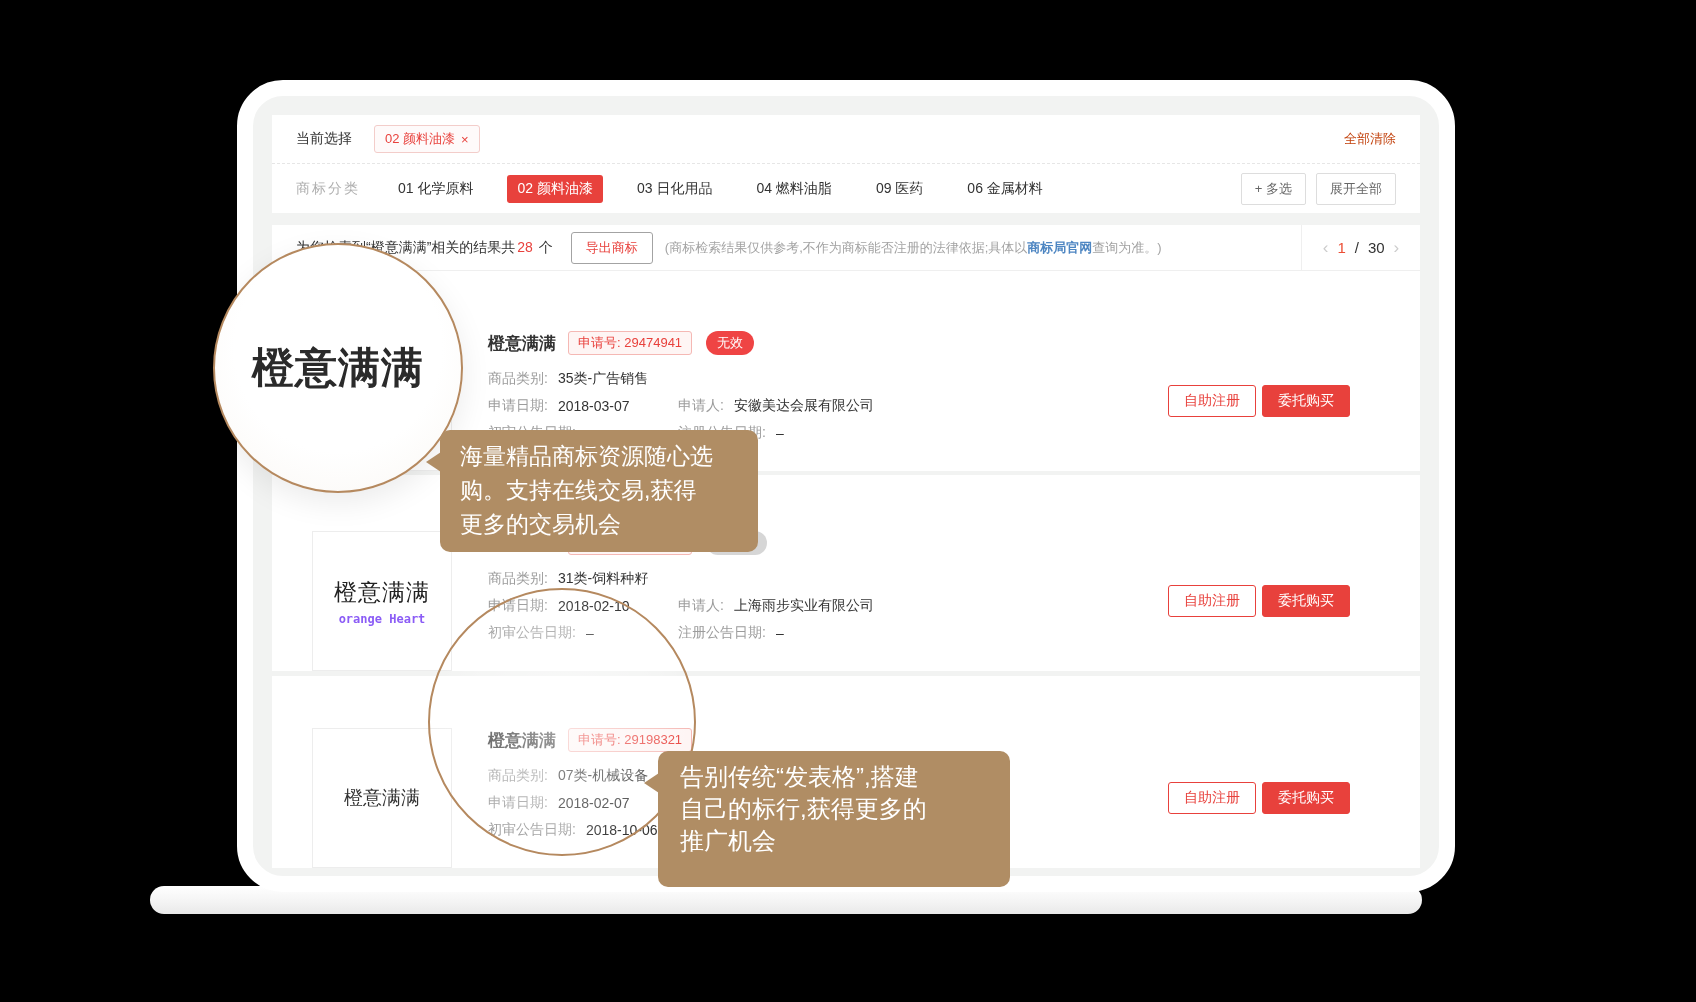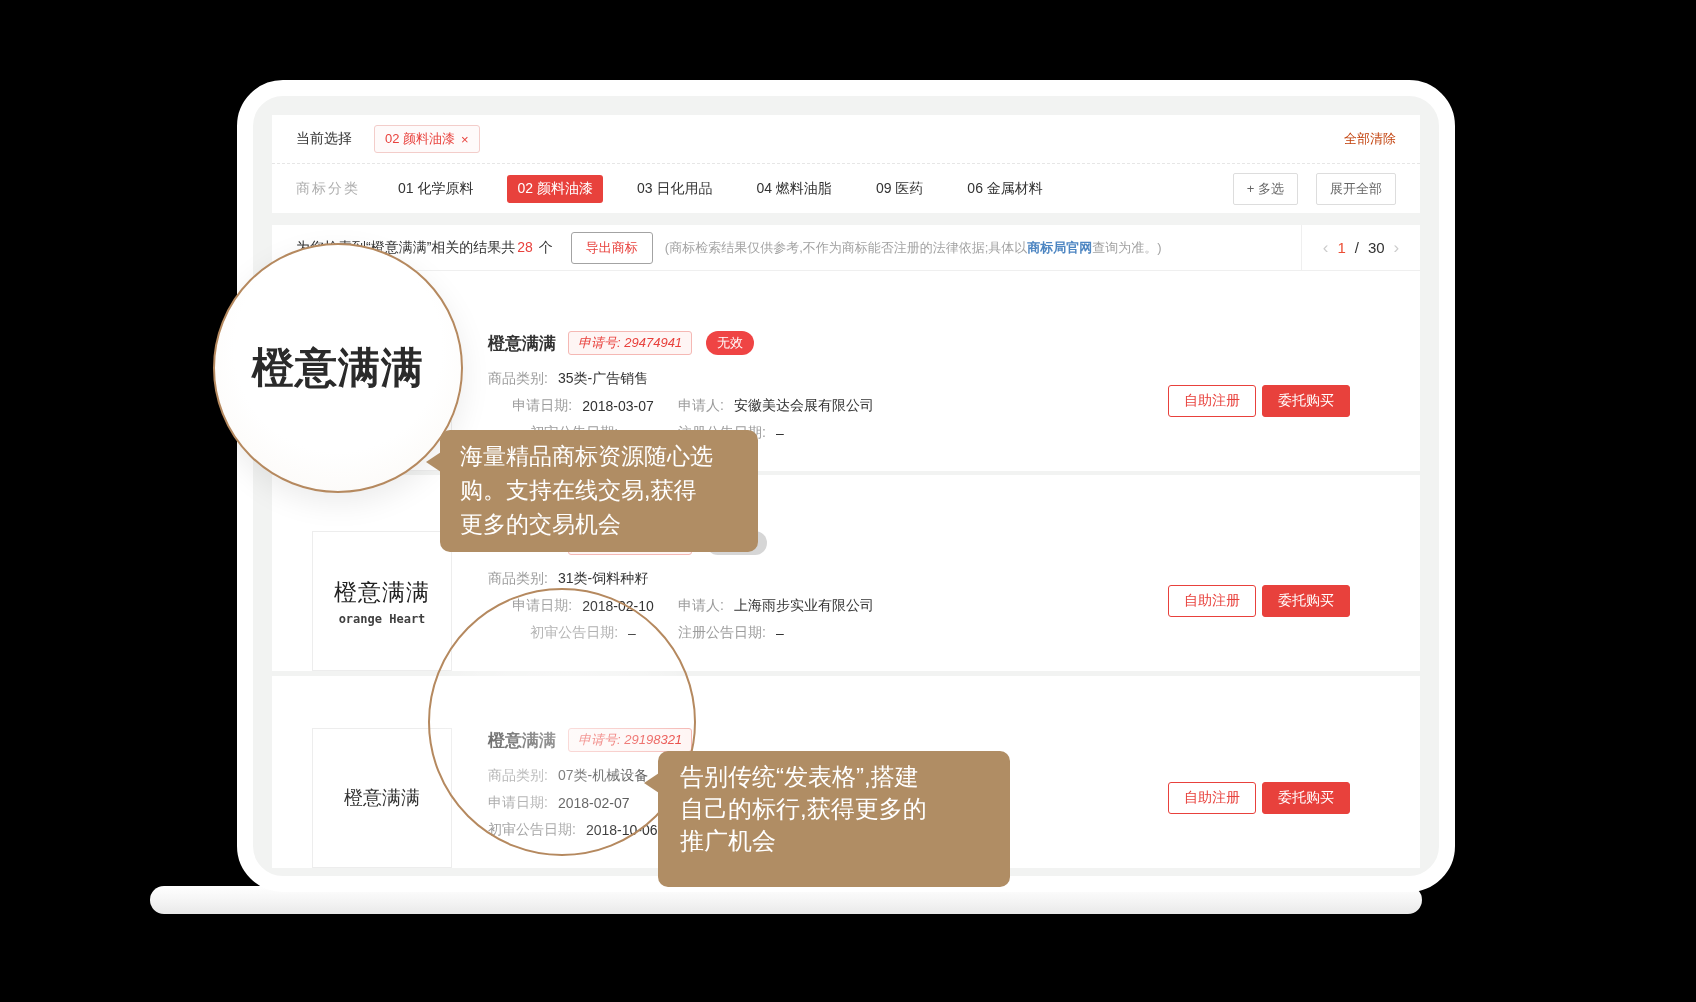--- a/index.html
+++ b/index.html
@@ -34,21 +34,21 @@
     border:1px solid #f3cdca; background:#fefafa; color:#e8413c;
     font-size:13px; padding:4px 10px; border-radius:3px; cursor:pointer;}
   .sel-tag .x{ font-size:13px; }
   .clear-all{ margin-left:auto; color:#c2410c; font-size:13px; cursor:pointer; }
 
   .cat-row{ height:49px; display:flex; align-items:center; padding:0 24px; }
   .cat-label{ font-size:14px; color:#aeaeae; margin-right:28px; letter-spacing:2px;font-family:Liberation Serif, serif;}
   .cat-tab{ font-size:14px; color:#333; margin-right:24px; padding:5px 10px;
     border-radius:3px; cursor:pointer; }
   .cat-tab.selected{ background:#e8413c; color:#fff; }
-  .cat-actions{ margin-left:auto; display:flex; gap:18px; }
+  .cat-actions{ margin-left:auto; display:flex; gap:10px; }
   .mini-btn{ border:1px solid #ddd; background:#fff; color:#666; font-size:13px;
     padding:6px 13px; border-radius:2px; cursor:pointer; }
 
   
   .panel-results{ margin-top:12px; height:643px; display:flex; flex-direction:column;
     overflow:hidden; }
   .results-header{ height:46px; min-height:46px; display:flex; align-items:center;
     border-bottom:1px solid #efefef; }
   .rh-left{ flex:1; display:flex; align-items:center; padding-left:24px; }
   .result-text{ font-size:14px; color:#333; }
@@ -71,33 +71,33 @@
   .row-1{ height:198px; padding-top:56px; }
   .row-2{ flex:1; padding-top:52px; }
 
   .tm-card{ width:140px; height:140px; border:1px solid #ededed; background:#fff;
     display:flex; flex-direction:column; align-items:center; justify-content:center;
     align-self:center; flex-shrink:0; }
   .tm-text-plain{ font-size:19px; color:#333; }
   .tm-text-kai{ font-family:"DejaVu Serif","Liberation Serif",serif; font-size:23px;
     color:#222; letter-spacing:1px;}
   .tm-sub{ font-family:"DejaVu Sans Mono","Liberation Mono",monospace; font-weight:bold;
-    font-size:12px; color:#404040; margin-top:4px; }
+    font-size:12px; color:#8b5cf6; margin-top:4px; }
 
   .details{ margin-left:36px; flex:1; }
   .title-line{ display:flex; align-items:center; margin-bottom:10px; }
   .tm-name{ font-size:17px; font-weight:bold; color:#333; }
   .appno-tag{ margin-left:12px; border:1px solid #f5b8b4; background:#fef5f4;
-    color:#e8413c; font-size:13px; padding:2px 9px; border-radius:3px;font-style:italic; }
+    color:#e8413c; font-size:13px; padding:2px 9px; border-radius:3px; }
   .badge{ margin-left:14px; font-size:13px; color:#fff; padding:3px 11px; border-radius:12px;}
   .badge-invalid{ background:#ef4444; }
   .badge-registered{ background:#d6d6d6; }
 
   .field-line{ display:flex; height:27px; align-items:center; font-size:14px; }
-  .fcol{ display:flex; align-items:center;justify-content:center; }
+  .fcol{ display:flex; align-items:center; }
   .fcol-1{ width:190px; }
   .flabel{ color:#9c9c9c; margin-right:10px; }
   .fvalue{ color:#333; }
 
   .actions{ display:flex; gap:6px; align-self:center; }
   .btn-outline{ border:1px solid #e8413c; color:#e8413c; background:#fff; font-size:14px;
     padding:6px 15px; border-radius:3px; cursor:pointer; white-space:nowrap;}
   .btn-solid{ border:1px solid #e8413c; background:#e8413c; color:#fff; font-size:14px;
     padding:6px 15px; border-radius:3px; cursor:pointer; white-space:nowrap;}
 

